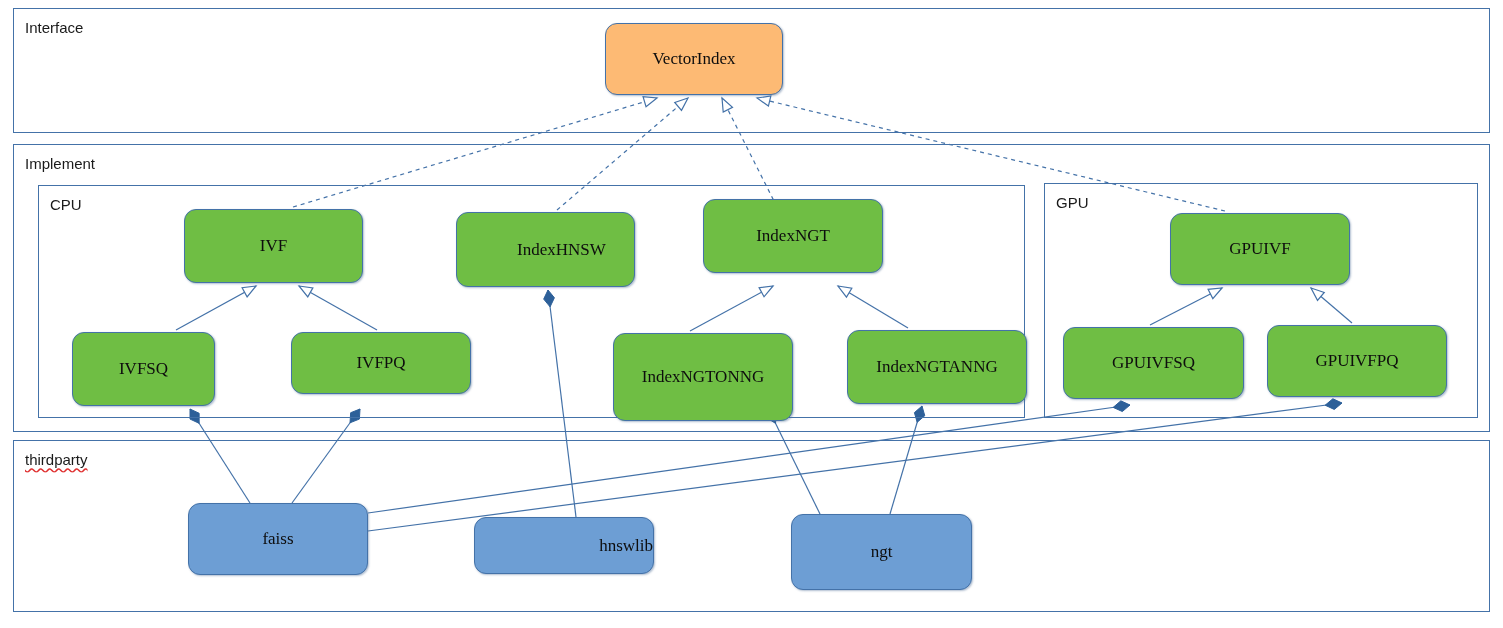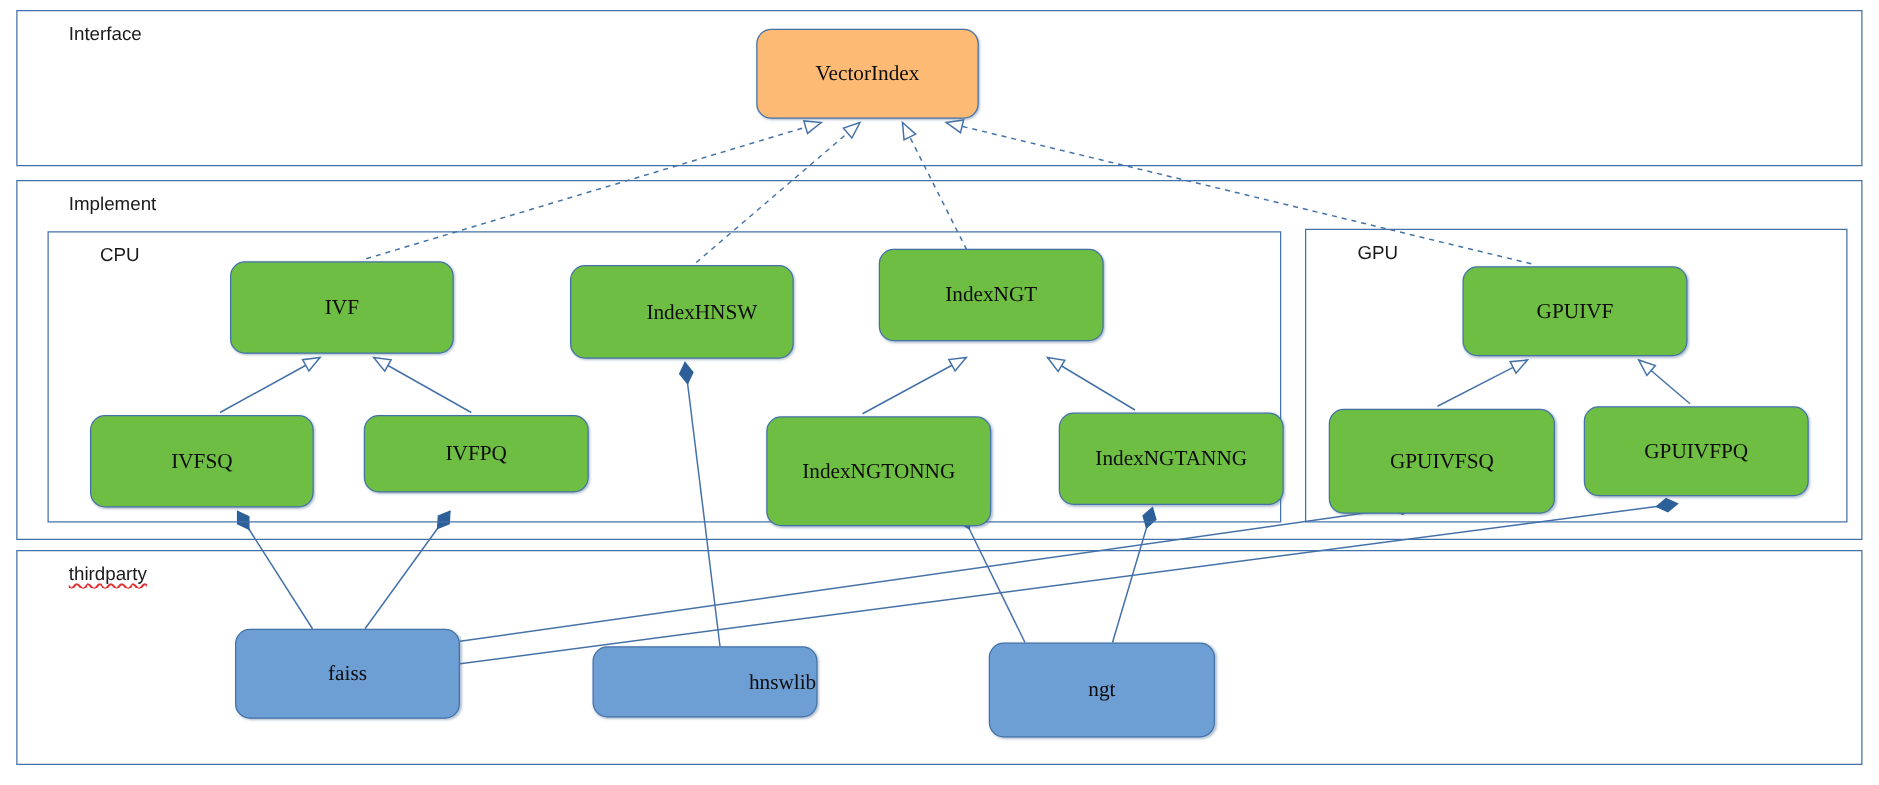--- a/index.html
+++ b/index.html
@@ -4,21 +4,21 @@
 <style>
   html,body{margin:0;padding:0;background:#ffffff;}
   body{width:1503px;height:628px;position:relative;overflow:hidden;
        font-family:"Liberation Sans",sans-serif;}
   #stage{position:absolute;left:0;top:0;width:1503px;height:628px;}
 
   
   .pkg{position:absolute;border:1px solid #4472a8;background:transparent;box-sizing:border-box;}
   .pkg.inner{border:1px solid #4472a8;}
   .pkg-label{position:absolute;font-family:"Liberation Sans",sans-serif;
-             font-size:15px;color:#1a1a1a;white-space:nowrap;line-height:1;margin-left:30px;}
+             font-size:15px;color:#1a1a1a;white-space:nowrap;line-height:1;}
   .pkg-label.misspelled{text-decoration:underline wavy #e03030;
              text-decoration-skip-ink:none;text-underline-offset:2px;}
 
   
   .node{position:absolute;box-sizing:border-box;border-radius:12px;
         border:1px solid #4472a8;
         display:flex;align-items:center;justify-content:center;
         font-family:"Liberation Serif",serif;font-size:17px;color:#0d0d0d;
         box-shadow:1px 1px 2px rgba(80,110,150,.45);}
   .node.iface{background:#fdba74;}
@@ -99,33 +99,33 @@
       </div>
       <div class="node impl" style="left: 456px; top: 212px; width: 179px; height: 75px; padding-left: 32px;">
         <span>IndexHNSW</span>
       </div>
       <div class="node impl" style="left: 703px; top: 199px; width: 180px; height: 74px;">
         <span>IndexNGT</span>
       </div>
       <div class="node impl" style="left: 1170px; top: 213px; width: 180px; height: 72px;">
         <span>GPUIVF</span>
       </div>
-      <div class="node impl" style="left: 72px; top: 332px; width: 179px; height: 74px;">
+      <div class="node impl" style="left: 72px; top: 332px; width: 143px; height: 74px;">
         <span>IVFSQ</span>
       </div>
       <div class="node impl" style="left: 291px; top: 332px; width: 180px; height: 62px;">
         <span>IVFPQ</span>
       </div>
       <div class="node impl" style="left: 613px; top: 333px; width: 180px; height: 88px;">
         <span>IndexNGTONNG</span>
       </div>
       <div class="node impl" style="left: 847px; top: 330px; width: 180px; height: 74px;">
         <span>IndexNGTANNG</span>
       </div>
-      <div class="node impl" style="left: 1063px; top: 327px; width: 181px; height: 84px;">
+      <div class="node impl" style="left: 1063px; top: 327px; width: 181px; height: 72px;">
         <span>GPUIVFSQ</span>
       </div>
       <div class="node impl" style="left: 1267px; top: 325px; width: 180px; height: 72px;">
         <span>GPUIVFPQ</span>
       </div>
       <div class="node third" style="left: 188px; top: 503px; width: 180px; height: 72px;">
         <span>faiss</span>
       </div>
       <div class="node third" style="left: 474px; top: 517px; width: 180px; height: 57px; justify-content: flex-end;">
         <span>hnswlib</span>

